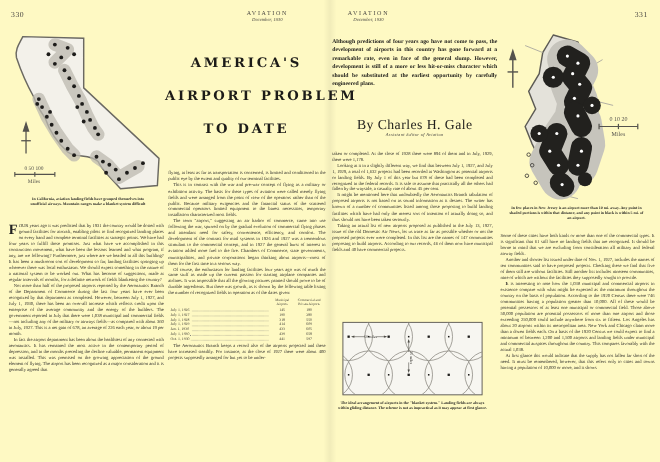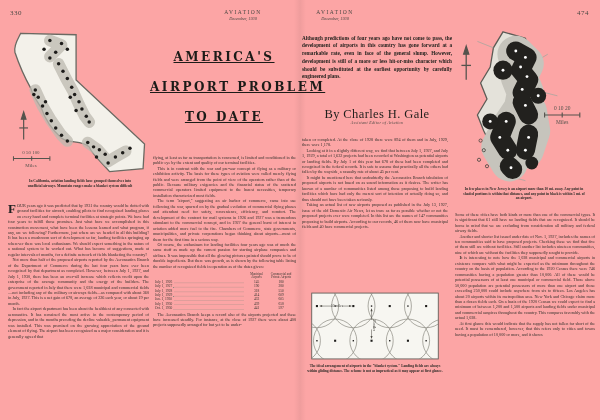--- a/index.html
+++ b/index.html
@@ -1,27 +1,27 @@
 <!DOCTYPE html>
 <html><head>
 <meta charset="utf-8">
 <style>
   html,body{margin:0;padding:0;}
-  .sheet{position:relative;width:600px;height:420px;background:#fca5a5;overflow:hidden;
+  .sheet{position:relative;width:600px;height:420px;background:#fef9c3;overflow:hidden;
          font-family:"Liberation Serif", serif;color:#2e2c28;}
   .gutter{position:absolute;left:294px;top:0;width:12px;height:420px;
           background:linear-gradient(90deg,rgba(0,0,0,0) 0%,rgba(0,0,0,.05) 50%,rgba(0,0,0,0) 100%);}
   .pagenum{position:absolute;font-size:7px;color:#4a4843;letter-spacing:.5px;}
   .s2{transform:scale(.5);transform-origin:0 0;}
   .mast{position:absolute;text-align:center;color:#4a4843;}
   .mast .mag{font-size:11px;letter-spacing:3px;}
   .mast .date{font-size:8.5px;font-style:italic;margin-top:1px;}
   .title{position:absolute;left:150px;top:42px;width:148px;text-align:center;}
   .title div{font-family:"DejaVu Serif", serif;font-weight:700;font-size:12px;
-             letter-spacing:2.5px;line-height:30px;color:#1c1b18;white-space:nowrap;text-decoration:underline;}
+             letter-spacing:2.5px;line-height:30px;color:#1c1b18;white-space:nowrap;}
   .bodycol{position:absolute;text-align:justify;font-size:8.4px;line-height:10.9px;color:#33312c;}
   .bodycol p{margin:0;text-indent:9px;}
   .bodycol p.noindent{text-indent:0;}
   .dropcap{float:left;font-size:26px;line-height:21px;padding:1px 2px 0 0;font-weight:600;color:#222;}
   .leadI::first-letter{font-weight:700;}
   .cap{position:absolute;font-weight:700;text-align:center;font-size:7.2px;line-height:9.2px;color:#2b2a26;}
   .intro{position:absolute;font-weight:700;text-align:justify;font-size:10.4px;line-height:15.4px;color:#23221e;}
   .byline{position:absolute;text-align:center;}
   .byline .by{font-size:12.5px;color:#201f1c;letter-spacing:.4px;}
   .bysub{position:absolute;text-align:center;font-style:italic;font-size:8px;color:#4a4843;letter-spacing:.6px;}
@@ -182,21 +182,21 @@
         </div>
     </div>
 
     <p>The Aeronautics Branch keeps a record also of the airports projected and these have increased steadily. For instance, at the close of 1927 there were about 400 projects supposedly arranged for but yet to be under-</p>
   </div>
 
   <div class="mast s2" style="left:300px;top:9px;width:140px;">
     <div class="mag">AVIATION</div>
     <div class="date">December, 1930</div>
   </div>
-  <div class="pagenum" style="left:577px;top:9px;">474</div>
+  <div class="pagenum" style="left:577px;top:9px;">331</div>
 
   <div class="intro s2" style="left:302px;top:34px;width:300px;">Although predictions of four years ago have not come to pass, the development of airports in this country has gone forward at a remarkable rate, even in face of the general slump. However, development is still of a more or less hit-or-miss character which should be substituted at the earliest opportunity by carefully engineered plans.</div>
 
   <div class="byline" style="left:302px;top:104px;width:150px;">
     <span class="by">By Charles H. Gale</span>
   </div>
   <div class="bysub s2" style="left:302px;top:120px;width:300px;">Assistant Editor of Aviation</div>
 
   <div class="bodycol s2" style="left:302px;top:137px;width:292px;">
     <p class="noindent">taken or completed. At the close of 1928 there were 894 of them and in July, 1929, there were 1,178.</p>

